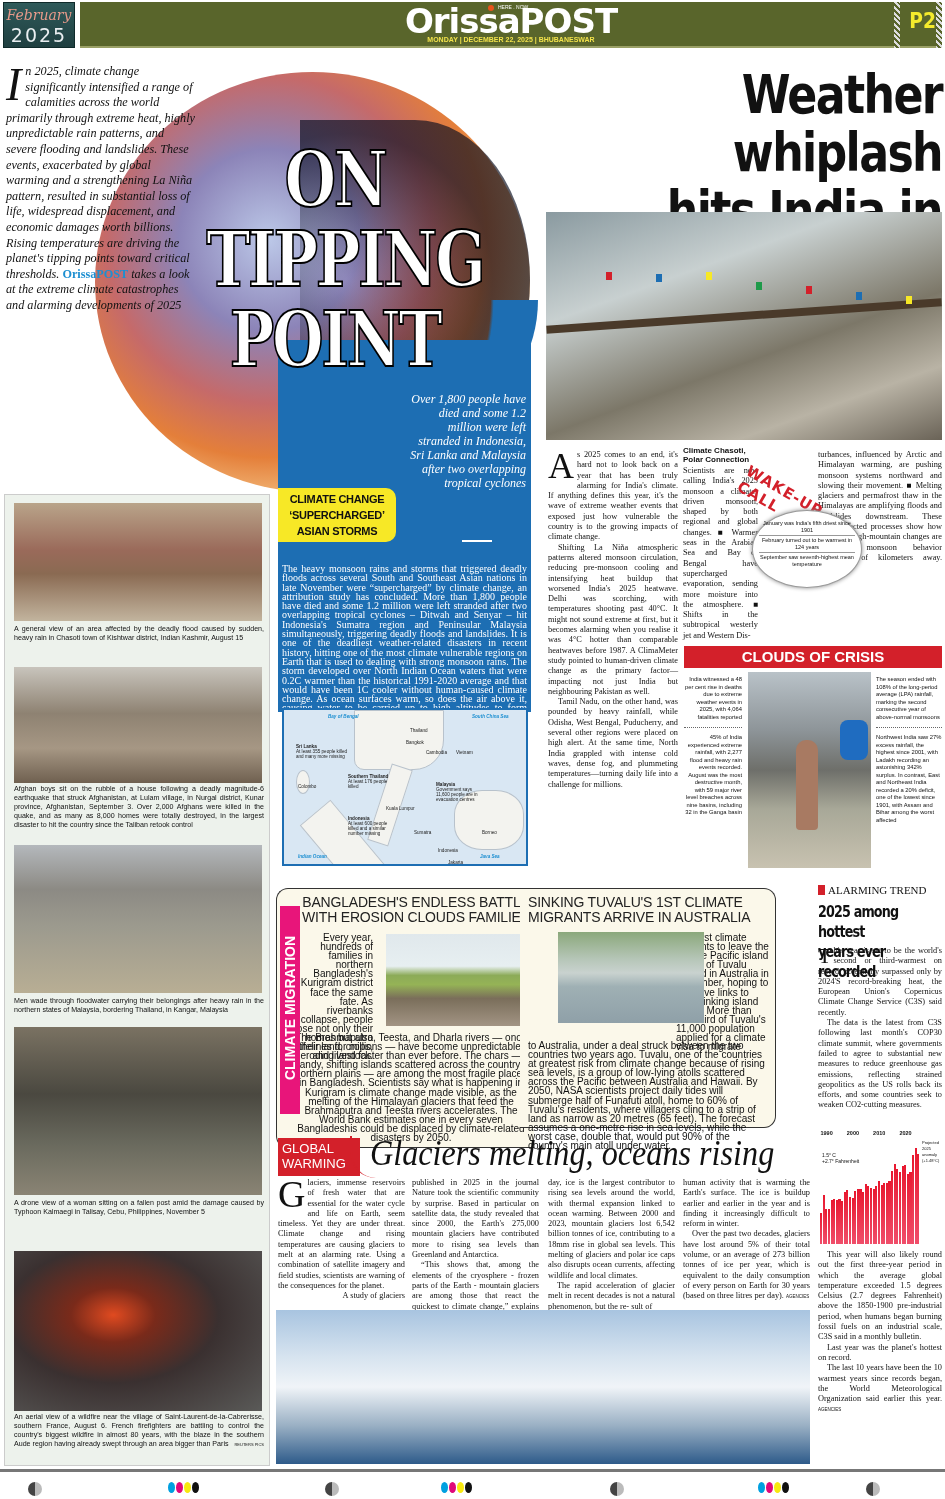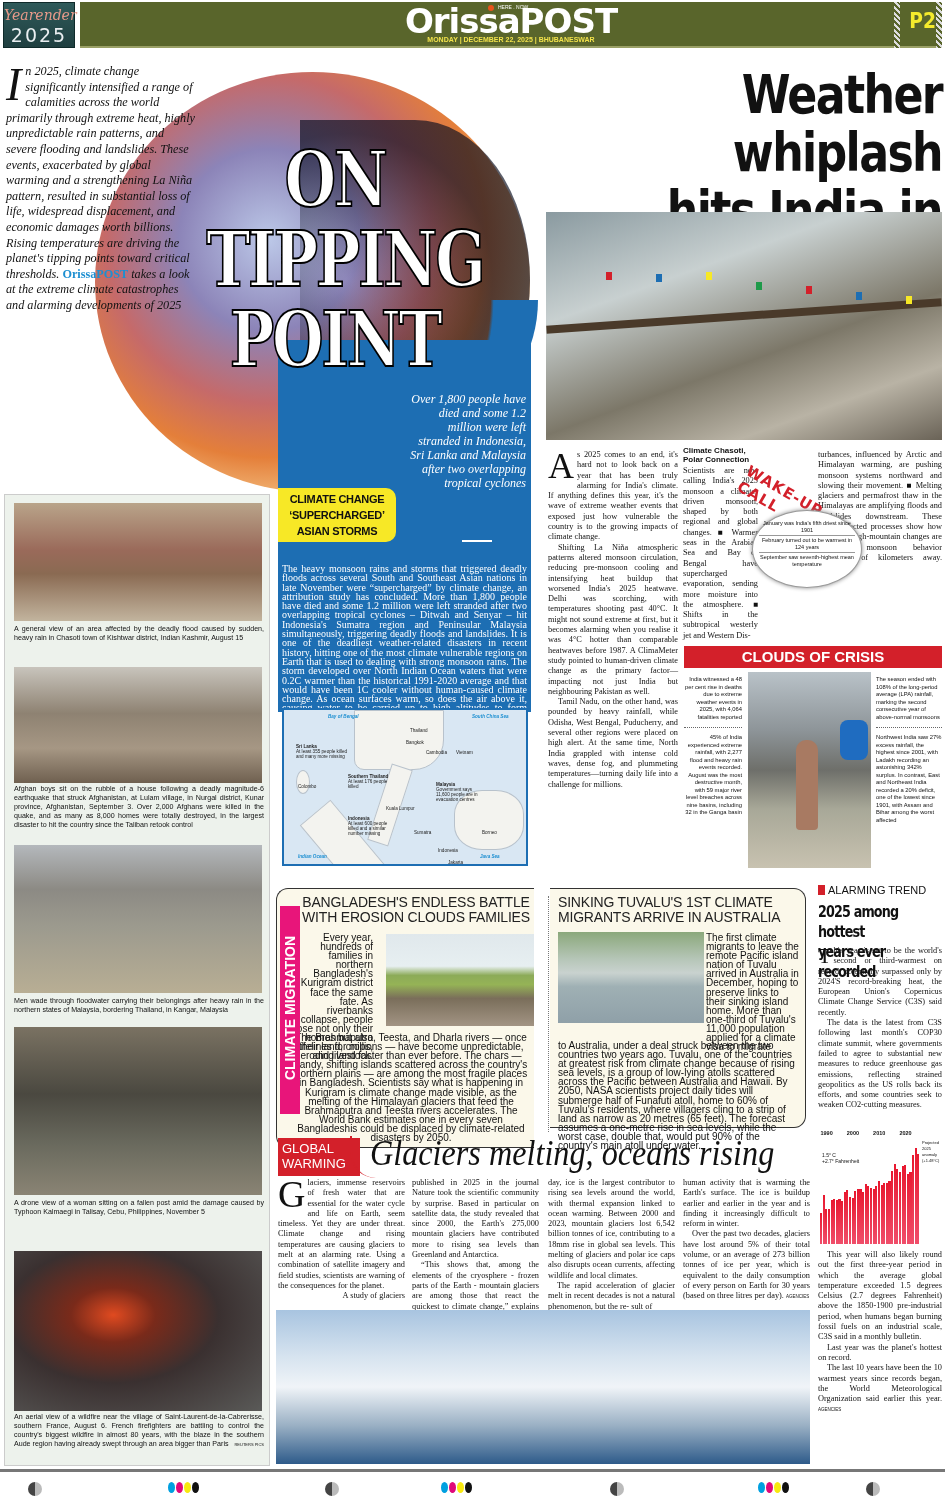--- a/index.html
+++ b/index.html
@@ -61,35 +61,35 @@
 #wade-man{left:796px;top:740px;width:22px;height:90px;background:#a87a62;border-radius:10px 10px 4px 4px}
 #wade-blue{left:840px;top:720px;width:28px;height:40px;background:#1f6cc0;border-radius:8px}
 
 #leftcol{left:4px;top:494px;width:266px;height:972px;background:#edf2ec;border:1px solid #ccc}
 .lp{position:absolute;left:9px;width:248px}
 .lcap{position:absolute;left:9px;width:250px;font-family:"Liberation Sans",sans-serif;font-size:7.1px;line-height:9.1px;text-align:justify}
 #migtab{left:280px;top:906px;width:20px;height:208px;background:#e8157a}
 #migtab span{position:absolute;left:-85px;top:94px;width:190px;text-align:center;transform:rotate(-90deg);font-family:"Liberation Sans",sans-serif;font-weight:bold;font-size:14px;color:#fff}
 .bigbox{border:1.5px solid #333;border-radius:12px;background:#fbf8ea}
 #bdbox{left:276px;top:888px;width:258px;height:260px;border-radius:12px 0 0 12px;border-right:none}
-#tvbox{left:550px;top:888px;width:256px;height:240px;border-radius:0 12px 12px 0;border-left:none}
+#tvbox{left:520px;top:888px;width:256px;height:240px;border-radius:0 12px 12px 0;border-left:none}
 .migh{font-family:"Liberation Sans",sans-serif;font-size:14px;line-height:15px;color:#222;letter-spacing:-.2px}
 #bdimg{left:386px;top:934px;width:148px;height:92px;background:linear-gradient(#e0e8ec 0%,#e7eff1 35%,#8cab58 45%,#95b356 55%,#7a6e5a 70%,#a29484 100%)}
 #tvimg{left:558px;top:932px;width:146px;height:91px;background:linear-gradient(#8ba87b 0%,#b6c6b8 30%,#c9d2cf 45%,#9fb0b4 60%,#8fa0a8 100%)}
 .migt{font-family:"Liberation Sans",sans-serif;font-size:10px;line-height:9.1px}
 
 #gw-tag{left:278px;top:1138px;width:82px;height:38px;background:#d3202a;color:#fff;font-family:"Liberation Sans",sans-serif;font-size:13px;line-height:15px;padding:3px 0 0 4px;border-radius:0 0 0 0}
 #gw-curve{left:350px;top:1136px;width:26px;height:42px;border-radius:0 0 0 26px;border-left:2px solid #d3202a}
 #gw-h{left:370px;top:1132px;width:440px;font-style:italic;font-size:35px;line-height:44px;color:#111;white-space:nowrap;transform:scaleX(.92);transform-origin:left top}
 .gcol{position:absolute;top:1178px;width:127px;font-size:8.3px;line-height:10.3px;text-align:justify}
 .gcol p{text-indent:9px}
 #gcol1 .drop{float:left;font-size:38px;line-height:31px;margin:1px 2px 0 0}
 #glacimg{left:276px;top:1310px;width:534px;height:154px;background:linear-gradient(#a8c4e0 0%,#d6e3ef 30%,#f0f4f8 50%,#9ab0c4 75%,#2e5b8a 100%)}
 
-#alarm{left:818px;top:884px;font-family:Liberation Sans, sans-serif;font-size:11px;color:#111}
+#alarm{left:818px;top:884px;font-family:Liberation Serif, serif;font-size:11px;color:#111}
 #alarm i{display:inline-block;width:7px;height:10px;background:#d3202a;margin-right:3px;vertical-align:-1px}
 #rh{left:818px;top:902px;width:126px;font-family:"DejaVu Sans",sans-serif;font-weight:bold;font-size:15px;line-height:20px;letter-spacing:-1px;transform:scaleX(.85);transform-origin:left top;width:150px}
 #rtext1{left:818px;top:946px;width:124px;font-size:8.3px;line-height:10.3px;text-align:justify}
 #rtext2{left:818px;top:1250px;width:124px;font-size:8.3px;line-height:10.3px;text-align:justify}
 #rtext1 p,#rtext2 p{text-indent:9px}
 #rtext1 .drop{float:left;font-size:22px;line-height:18px;margin:1px 2px 0 0}
 #chart{left:820px;top:1130px;width:122px;height:114px;font-family:"Liberation Sans",sans-serif}
 #chart .tick{position:absolute;top:0;font-size:5.5px;font-weight:bold;transform:translateX(-50%)}
 #chart .bar{position:absolute;bottom:0;background:linear-gradient(#e8182f,#f04e6a)}
 #chart .lab{position:absolute;font-size:5px;line-height:6px}
@@ -97,21 +97,21 @@
 #rule{left:0;top:1469px;width:945px;height:3px;background:#777}
 .reg{position:absolute;top:1482px;width:14px;height:14px;border-radius:50%;background:linear-gradient(90deg,#444 50%,#bbb 50%)}
 .cmyk{position:absolute;top:1482px;display:flex;gap:1px}
 .cmyk i{display:block;width:7px;height:11px;border-radius:50%}
 </style>
 </head>
 <body>
 
 <div id="mast" class="abs">
   <div id="yearender" class="abs">
-    <div class="y1">Yearender</div>
+    <div class="y1">February</div>
     <div class="y2">2025</div>
   </div>
   <div id="mastbar" class="abs">
     <div class="abs" id="logo-dot"></div>
     <div class="abs" id="logo-tag">HERE . NOW</div>
     <div class="abs" id="logo">OrissaPOST</div>
     <div class="abs" id="dateline">MONDAY | DECEMBER 22, 2025 | BHUBANESWAR</div>
     <div class="abs hatch" style="right:42px"></div>
     <div class="abs hatch" style="right:0"></div>
     <div class="abs" id="pageno">P2</div>

